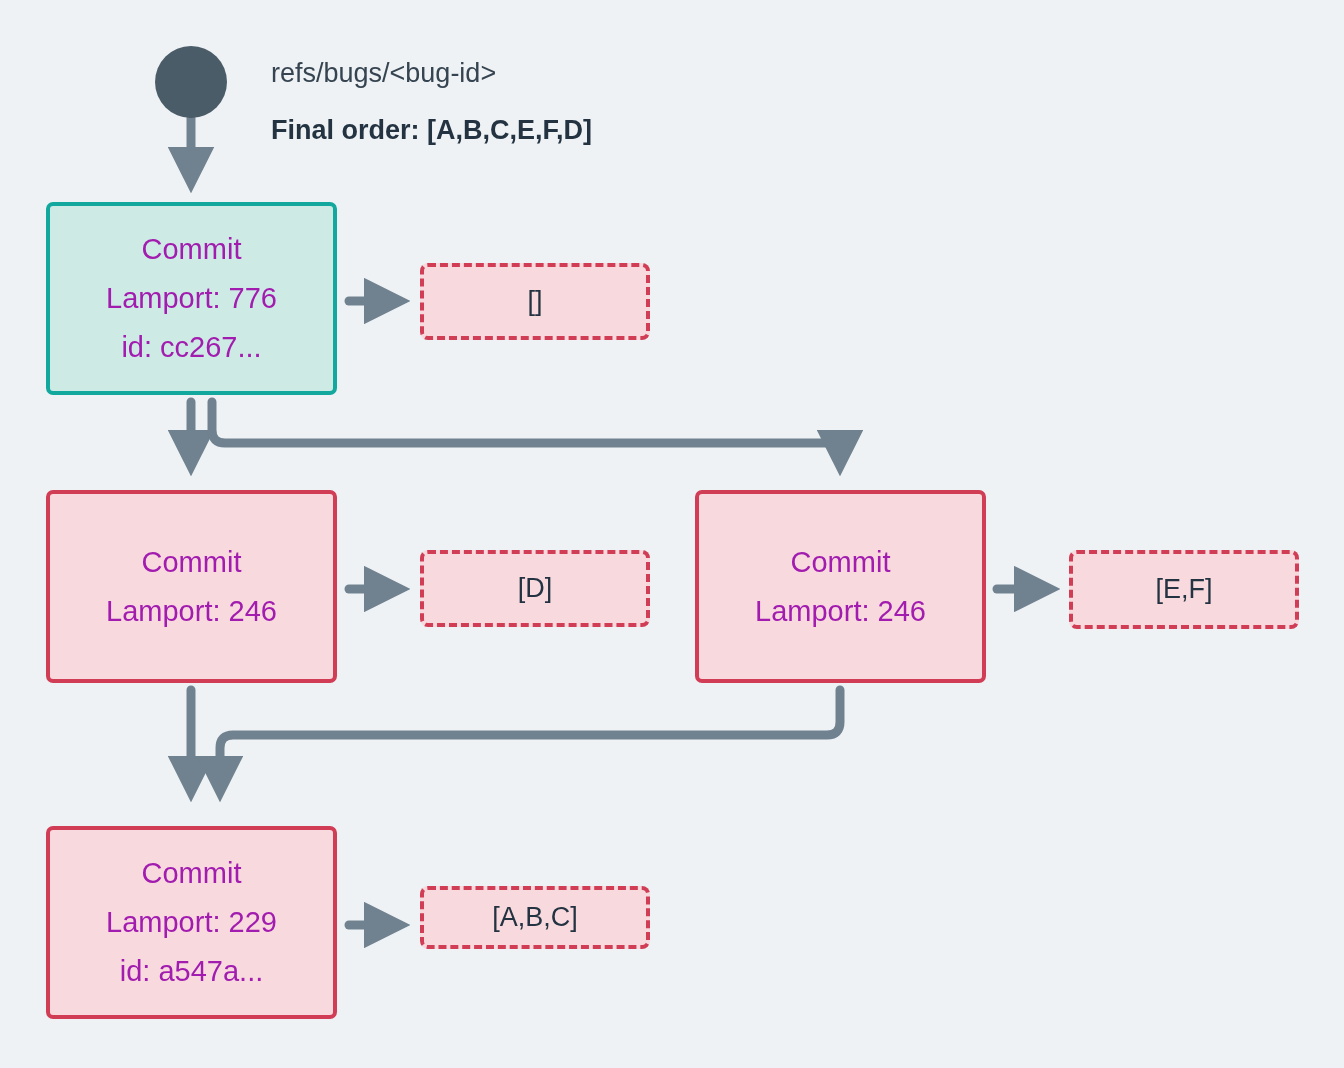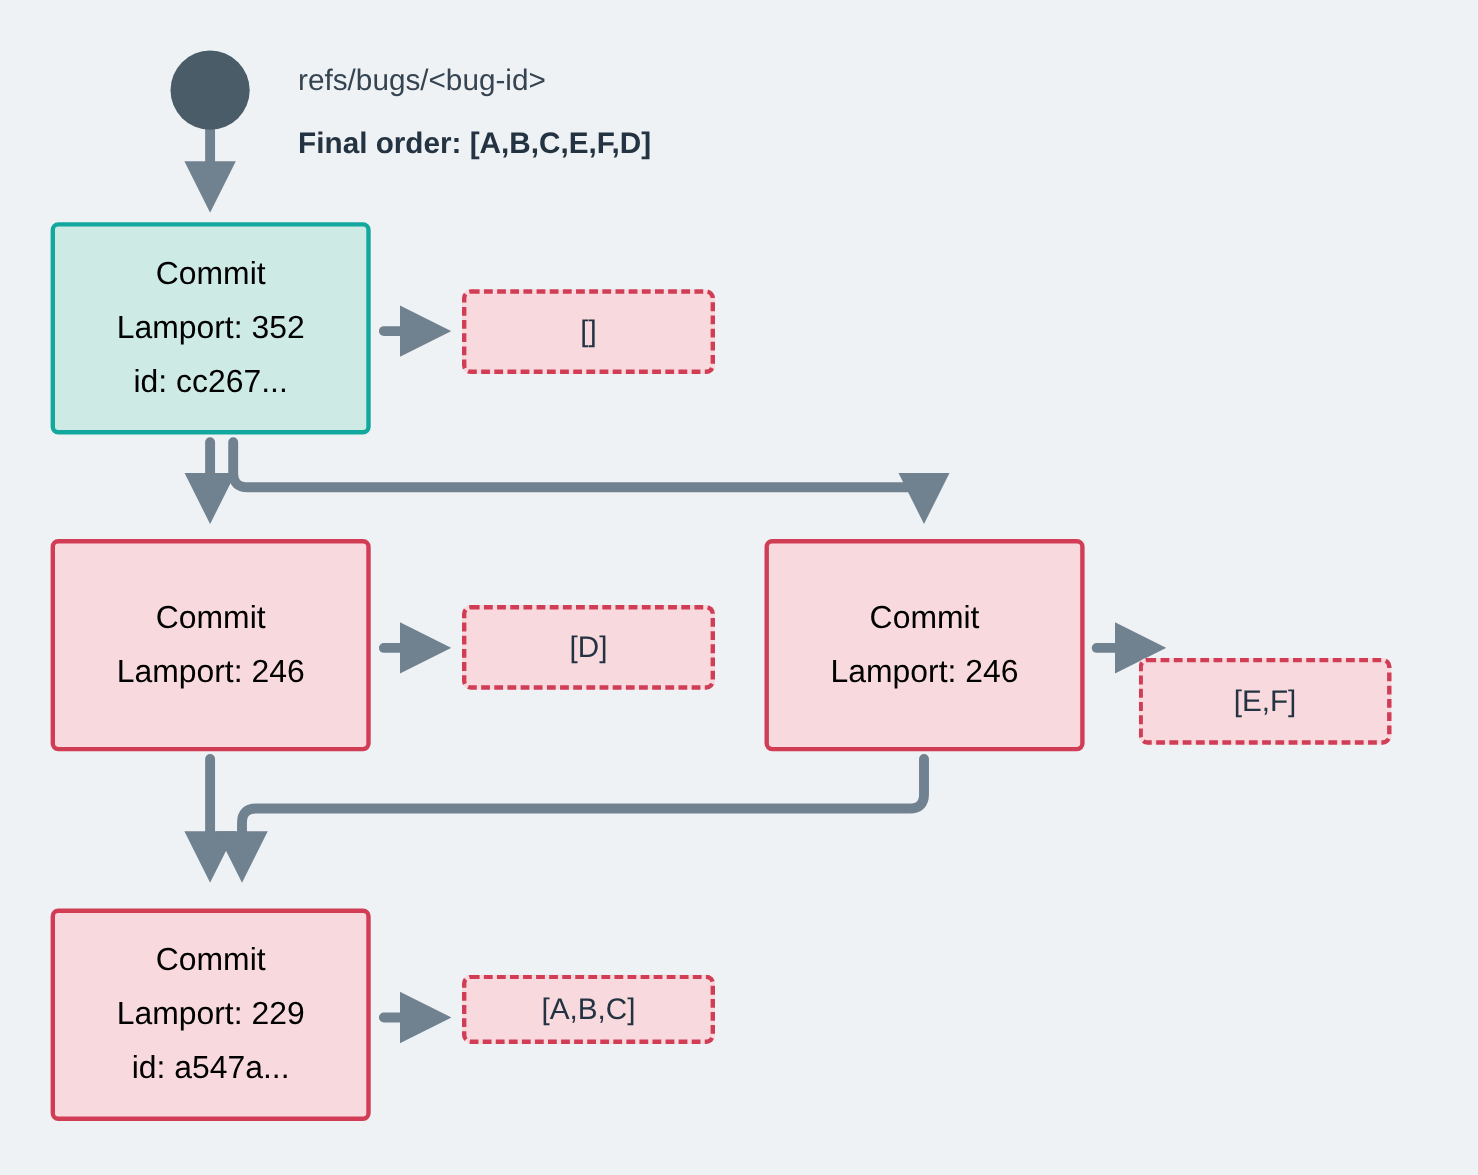--- a/index.html
+++ b/index.html
@@ -31,21 +31,21 @@
     pointer-events: none;
   }
   .node {
     position: absolute;
     box-sizing: border-box;
     display: flex;
     flex-direction: column;
     align-items: center;
     justify-content: center;
     text-align: center;
-    color: #000000;
+    color: #a21caf;
   }
   .commit-node {
     border-radius: 7px;
     border-width: 4px;
     border-style: solid;
     font-size: 29px;
     line-height: 49px;
   }
   .commit-node.teal {
     background: #cdeae5;
@@ -116,21 +116,21 @@
     <path d="M349,925 L396,925" fill="none" stroke="#70818f" stroke-width="9" stroke-linecap="round" marker-end="url(#arrowhead)"></path>
   </svg>
 
   <div class="start-circle" style="left:155px; top:46px; width:72px; height:72px;"></div>
 
   <div class="label-text label-order" style="left:271px; top:115px;">Final order: [A,B,C,E,F,D]</div>
   <div class="label-text label-ref" style="left:271px; top:58px;">refs/bugs/&lt;bug-id&gt;</div>
 
   <div class="node commit-node teal" style="left:46px; top:202px; width:291px; height:193px;">
     <span class="node-line">Commit</span>
-    <span class="node-line">Lamport: 352</span>
+    <span class="node-line">Lamport: 776</span>
     <span class="node-line">id: cc267...</span>
   </div>
 
   <div class="node note-node" style="left:420px; top:263px; width:230px; height:77px;">
     <span class="node-line">[]</span>
   </div>
 
   <div class="node commit-node pink" style="left:46px; top:490px; width:291px; height:193px;">
     <span class="node-line">Commit</span>
     <span class="node-line">Lamport: 246</span>
@@ -138,21 +138,21 @@
 
   <div class="node note-node" style="left:420px; top:550px; width:230px; height:77px;">
     <span class="node-line">[D]</span>
   </div>
 
   <div class="node commit-node pink" style="left:695px; top:490px; width:291px; height:193px;">
     <span class="node-line">Commit</span>
     <span class="node-line">Lamport: 246</span>
   </div>
 
-  <div class="node note-node" style="left:1035px; top:550px; width:230px; height:79px;margin-top:48px;">
+  <div class="node note-node" style="left:1069px; top:550px; width:230px; height:79px;">
     <span class="node-line">[E,F]</span>
   </div>
 
   <div class="node commit-node pink" style="left:46px; top:826px; width:291px; height:193px;">
     <span class="node-line">Commit</span>
     <span class="node-line">Lamport: 229</span>
     <span class="node-line">id: a547a...</span>
   </div>
 
   <div class="node note-node" style="left:420px; top:886px; width:230px; height:63px;">

